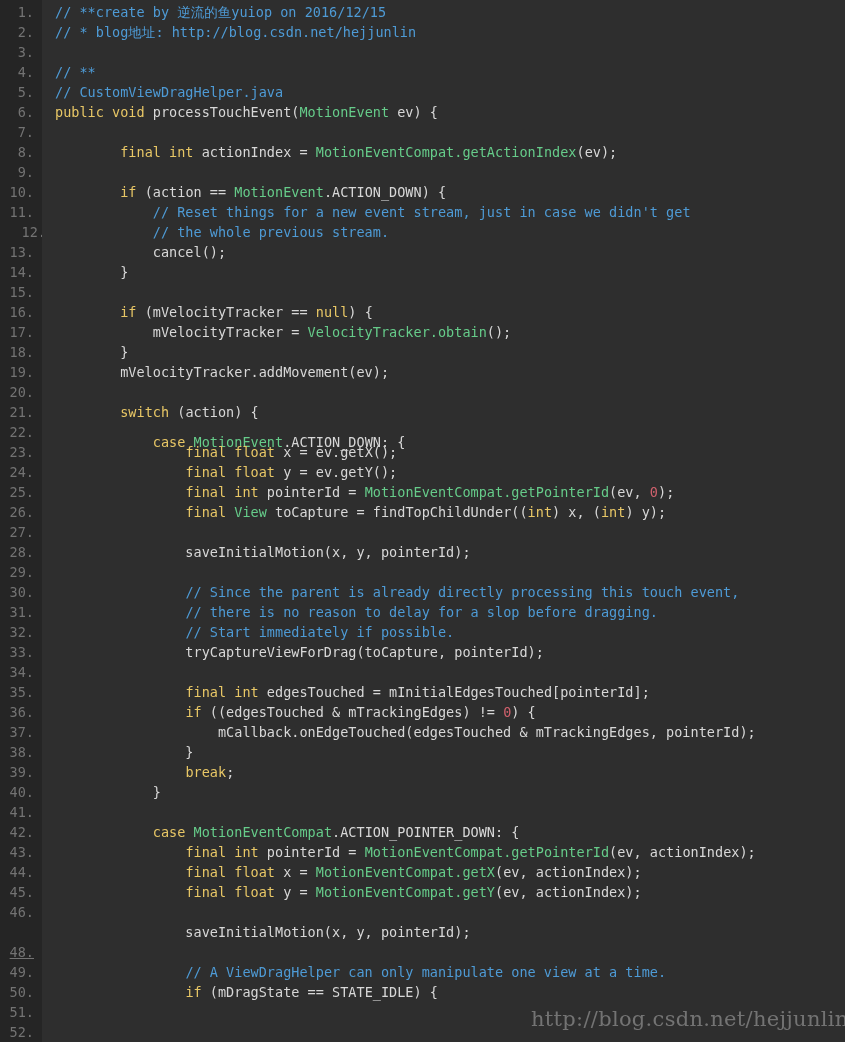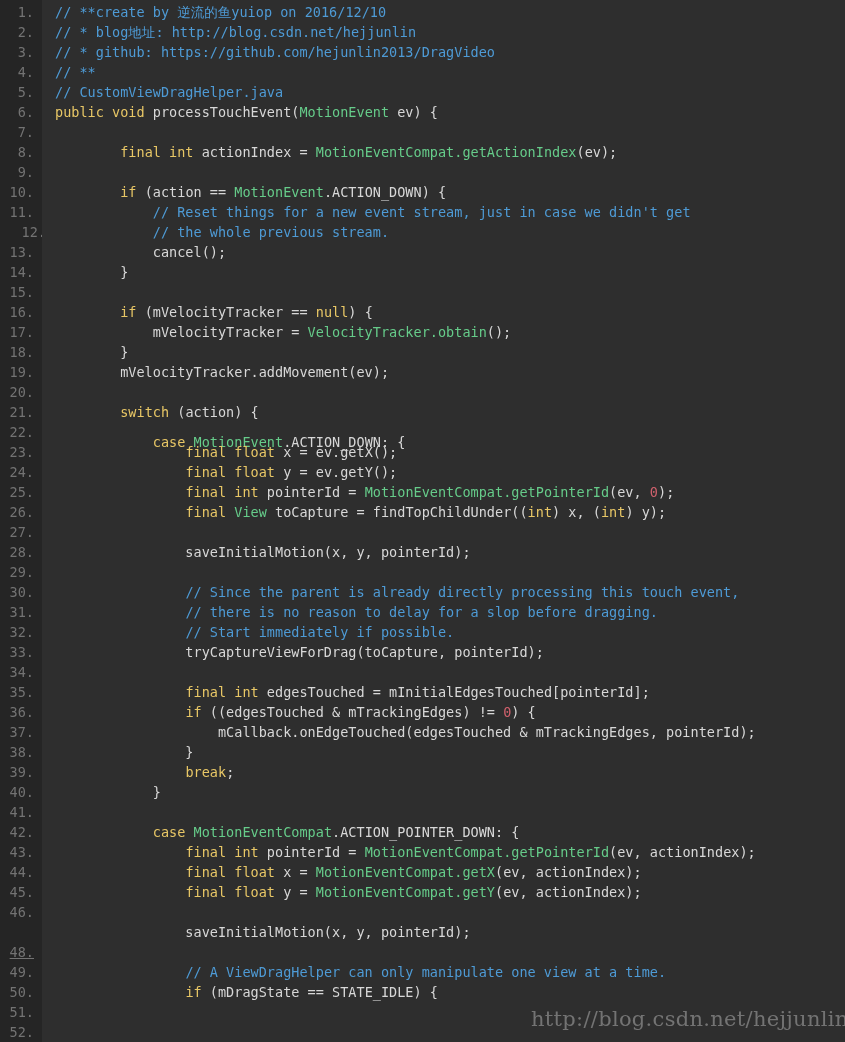--- a/index.html
+++ b/index.html
@@ -130,23 +130,22 @@
       <div class="ln" style="top: 882px;">45.</div>
       <div class="ln" style="top: 902px;">46.</div>
       <div class="ln" style="top: 922px; padding-left: 40px;">47.</div>
       <div class="ln" style="top: 942px; text-decoration: underline;">48.</div>
       <div class="ln" style="top: 962px;">49.</div>
       <div class="ln" style="top: 982px;">50.</div>
       <div class="ln" style="top: 1002px;">51.</div>
       <div class="ln" style="top: 1022px;">52.</div>
     </div>
   <div id="code-surface">
-      <div class="cl" style="top: 2px;"><span class="t-cmt">// **create by </span><span class="t-cmt t-cjk">逆流的鱼</span><span class="t-cmt">yuiop on 2016/12/10</span></div>
+      <div class="cl" style="top: 2px;"><span class="t-cmt">// **create by </span><span class="t-cmt t-cjk">逆流的鱼</span><span class="t-cmt">yuiop on 2016/12/15</span></div>
       <div class="cl" style="top: 22px;"><span class="t-cmt">// * blog</span><span class="t-cmt t-cjk">地址</span><span class="t-cmt">: http://blog.csdn.net/hejjunlin</span></div>
-      <div class="cl" style="top: 42px;"><span class="t-cmt">// * github: https://github.com/hejunlin2013/DragVideo</span></div>
       <div class="cl" style="top: 62px;"><span class="t-cmt">// **</span></div>
       <div class="cl" style="top: 82px;"><span class="t-cmt">// CustomViewDragHelper.java</span></div>
       <div class="cl" style="top: 102px;"><span class="t-kw">public void </span><span class="t-pln">processTouchEvent(</span><span class="t-typ">MotionEvent</span><span class="t-pln"> ev) {</span></div>
       <div class="cl" style="top: 142px;"><span class="t-pln">        </span><span class="t-kw">final int </span><span class="t-pln">actionIndex = </span><span class="t-typ">MotionEventCompat.getActionIndex</span><span class="t-pln">(ev);</span></div>
       <div class="cl" style="top: 162px;"></div>
       <div class="cl" style="top: 182px;"><span class="t-pln">        </span><span class="t-kw">if </span><span class="t-pln">(action == </span><span class="t-typ">MotionEvent</span><span class="t-pln">.ACTION_DOWN) {</span></div>
       <div class="cl" style="top: 202px;"><span class="t-pln">            </span><span class="t-cmt">// Reset things for a new event stream, just in case we didn't get</span></div>
       <div class="cl" style="top: 222px;"><span class="t-pln">            </span><span class="t-cmt">// the whole previous stream.</span></div>
       <div class="cl" style="top: 242px;"><span class="t-pln">            cancel();</span></div>
       <div class="cl" style="top: 262px;"><span class="t-pln">        }</span></div>

